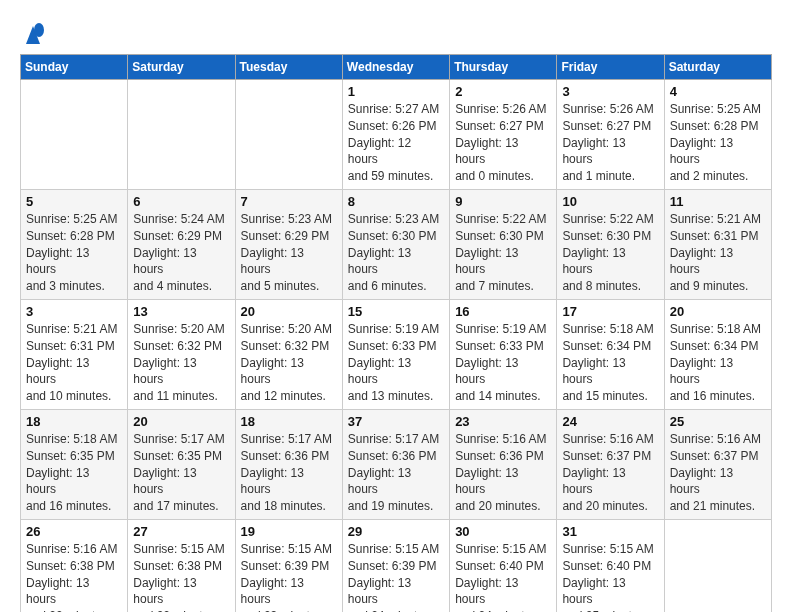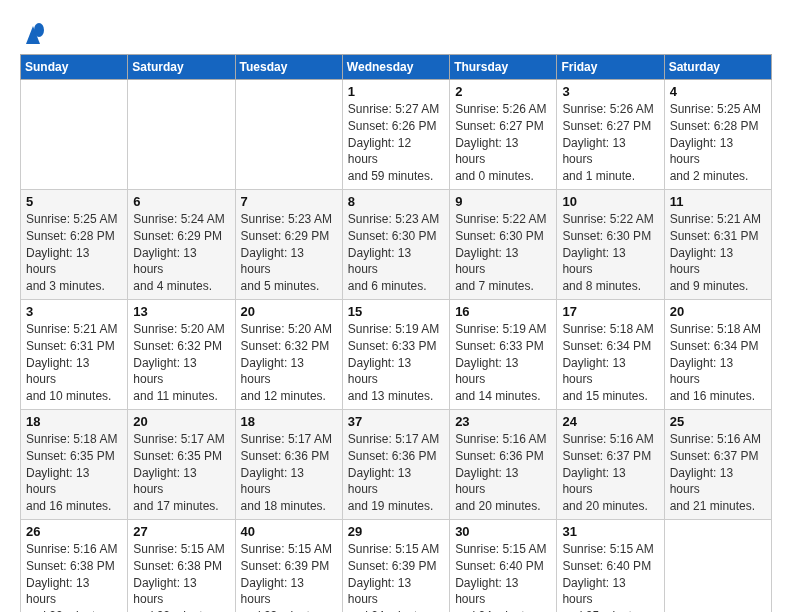--- a/index.html
+++ b/index.html
@@ -239,21 +239,21 @@
         <tr>
           <td>
             <div class="day-number">26</div>
             <div class="day-info">Sunrise: 5:16 AM<br>Sunset: 6:38 PM<br>Daylight: 13 hours<br>and 22 minutes.</div>
           </td>
           <td>
             <div class="day-number">27</div>
             <div class="day-info">Sunrise: 5:15 AM<br>Sunset: 6:38 PM<br>Daylight: 13 hours<br>and 22 minutes.</div>
           </td>
           <td>
-            <div class="day-number">40</div>
+            <div class="day-number">19</div>
             <div class="day-info">Sunrise: 5:15 AM<br>Sunset: 6:39 PM<br>Daylight: 13 hours<br>and 23 minutes.</div>
           </td>
           <td>
             <div class="day-number">29</div>
             <div class="day-info">Sunrise: 5:15 AM<br>Sunset: 6:39 PM<br>Daylight: 13 hours<br>and 24 minutes.</div>
           </td>
           <td>
             <div class="day-number">30</div>
             <div class="day-info">Sunrise: 5:15 AM<br>Sunset: 6:40 PM<br>Daylight: 13 hours<br>and 24 minutes.</div>
           </td>

